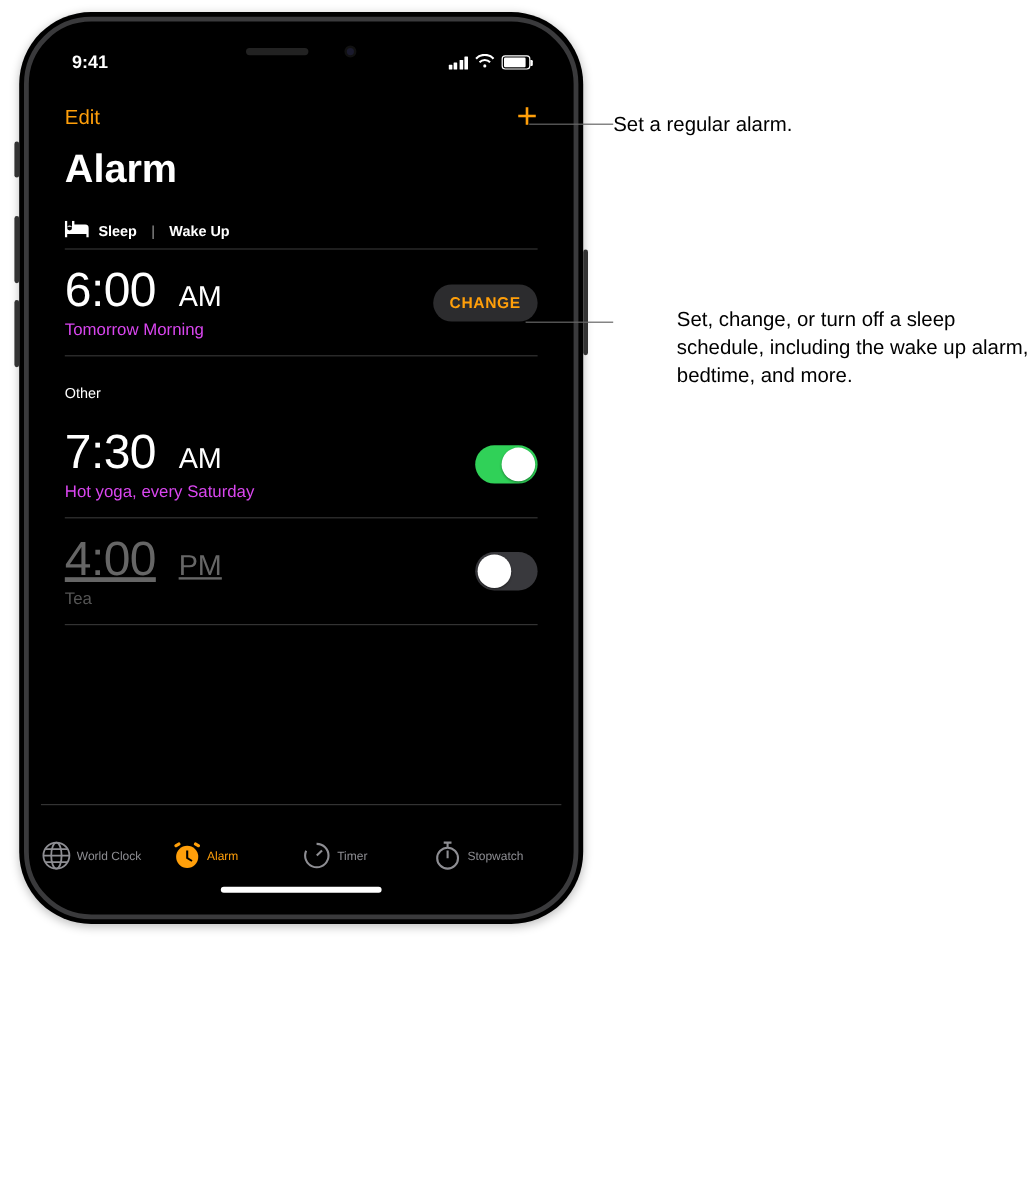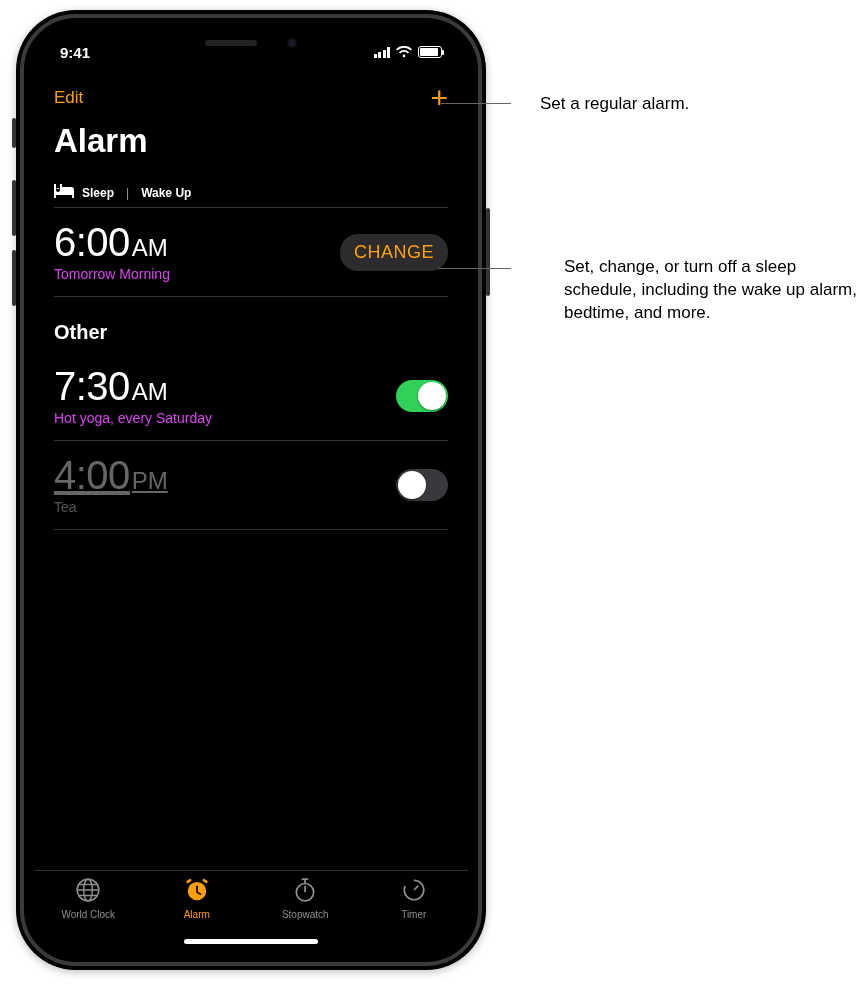--- a/index.html
+++ b/index.html
@@ -5,21 +5,21 @@
   * { margin:0; padding:0; box-sizing:border-box; -webkit-font-smoothing:antialiased; }
   body {
     font-family: -apple-system, BlinkMacSystemFont, "Helvetica Neue", Arial, sans-serif;
     background:#fff;
     width:862px; height:984px;
     position:relative;
   }
   
   .phone {
     position:absolute; left:16px; top:10px;
-    width:470px; height:960px;
+    width:470px; height:760px;
     background:#000;
     border-radius:60px;
     padding:18px;
     box-shadow:0 2px 8px rgba(0,0,0,.25);
   }
   .phone::before{
     content:""; position:absolute; inset:4px;
     border:4px solid #3a3a3c; border-radius:56px; pointer-events:none;
   }
   
@@ -81,49 +81,49 @@
     padding:14px 0 6px;
     border-bottom:0.5px solid #333;
   }
   .section-hdr .sep{margin:0 4px;color:#999;font-weight:400;}
   .row{
     display:flex;justify-content:space-between;align-items:center;
     padding:14px 0;
     border-bottom:0.5px solid #333;
   }
   .trow .time{font-size:40px;font-weight:300;line-height:1;letter-spacing:-.5px;}
-  .trow .ampm{font-size:24px;font-weight:300;margin-left:2px;}
+  .trow .ampm{font-size:24px;font-weight:300;margin-left:19px;}
   .trow .sub{font-size:14px;color:#d946ef;margin-top:4px;}
   .trow.off .time,.trow.off .ampm{color:#666;text-decoration:underline;}
   .trow.off .sub{color:#555;}
   .change-btn{
     background:#2c2c2e;color:#ff9f0a;
-    font-size:18px;font-weight:400;letter-spacing:.5px;
+    font-size:13px;font-weight:700;letter-spacing:.5px;
     padding:8px 14px;border-radius:18px;
   }
-  .other-hdr{font-size:20px;font-weight:700;padding:24px 0 8px;}
+  .other-hdr{font-size:12px;font-weight:400;padding:24px 0 8px;}
   
   .toggle{
     width:52px;height:32px;border-radius:16px;background:#39393d;position:relative;
   }
   .knob{
     position:absolute;top:2px;left:2px;width:28px;height:28px;background:#fff;border-radius:50%;
     box-shadow:0 1px 2px rgba(0,0,0,.4);
   }
   .toggle.on{background:#30d158;}
   .toggle.on .knob{left:22px;}
   
   .tabbar{
     flex:0 0 82px;
     border-top:0.5px solid #333;
     display:flex;
     padding-top:6px;
   }
   .tab{
-    flex:1;display:flex;flex-direction:column;align-items:center;gap:4px;
+    flex:1;display:flex;flex-direction:row;align-items:center;gap:4px;
     color:#8e8e93;font-size:10px;
   }
   .tab.active{color:#ff9f0a;}
   .tab svg{width:26px;height:26px;}
   .home-ind{
     position:absolute;bottom:8px;left:50%;transform:translateX(-50%);
     width:134px;height:5px;background:#fff;border-radius:3px;
   }
   
   .callout{
@@ -244,38 +244,38 @@
               <rect x="2" y="2.5" width="5" height="2.4" rx="1" transform="rotate(-30 4.5 3.7)"></rect>
               <rect x="17" y="2.5" width="5" height="2.4" rx="1" transform="rotate(30 19.5 3.7)"></rect>
               <path fill="#000" d="M11.2 8h1.6v5.5l3.3 2-0.8 1.3-4.1-2.5V8Z"></path>
             </svg>
         </span>
         <span>Alarm</span>
       </div>
       <div class="tab">
         <span>
           <svg viewBox="0 0 24 24" stroke="#8e8e93" fill="none" stroke-width="1.6">
+              <circle cx="12" cy="12" r="9" stroke-dasharray="46 10" transform="rotate(-90 12 12)"></circle>
+              <path d="M12 12l4-4"></path>
+            </svg>
+        </span>
+        <span>Timer</span>
+      </div>
+      <div class="tab">
+        <span>
+          <svg viewBox="0 0 24 24" stroke="#8e8e93" fill="none" stroke-width="1.6">
               <circle cx="12" cy="14" r="8"></circle>
               <path d="M12 14V8M9 2h6M12 2v4"></path>
             </svg>
         </span>
         <span>Stopwatch</span>
-      </div>
-      <div class="tab">
-        <span>
-          <svg viewBox="0 0 24 24" stroke="#8e8e93" fill="none" stroke-width="1.6">
-              <circle cx="12" cy="12" r="9" stroke-dasharray="46 10" transform="rotate(-90 12 12)"></circle>
-              <path d="M12 12l4-4"></path>
-            </svg>
-        </span>
-        <span>Timer</span>
       </div>
     </div>
 
     <div class="home-ind"></div>
   </div>
 </div>
 
 <div class="callout-line" style="left:441px;top:103px;width:70px;"></div>
-<div class="callout" style="left:540px;top:93px;">Set a regular alarm.</div>
+<div class="callout" style="left:511px;top:93px;">Set a regular alarm.</div>
 
 <div class="callout-line" style="left:438px;top:268px;width:73px;"></div>
 <div class="callout" style="left:520px;top:256px;margin-left:44px;">Set, change, or turn off a sleep schedule, including the wake up alarm, bedtime, and more.</div>
 
 </body></html>

